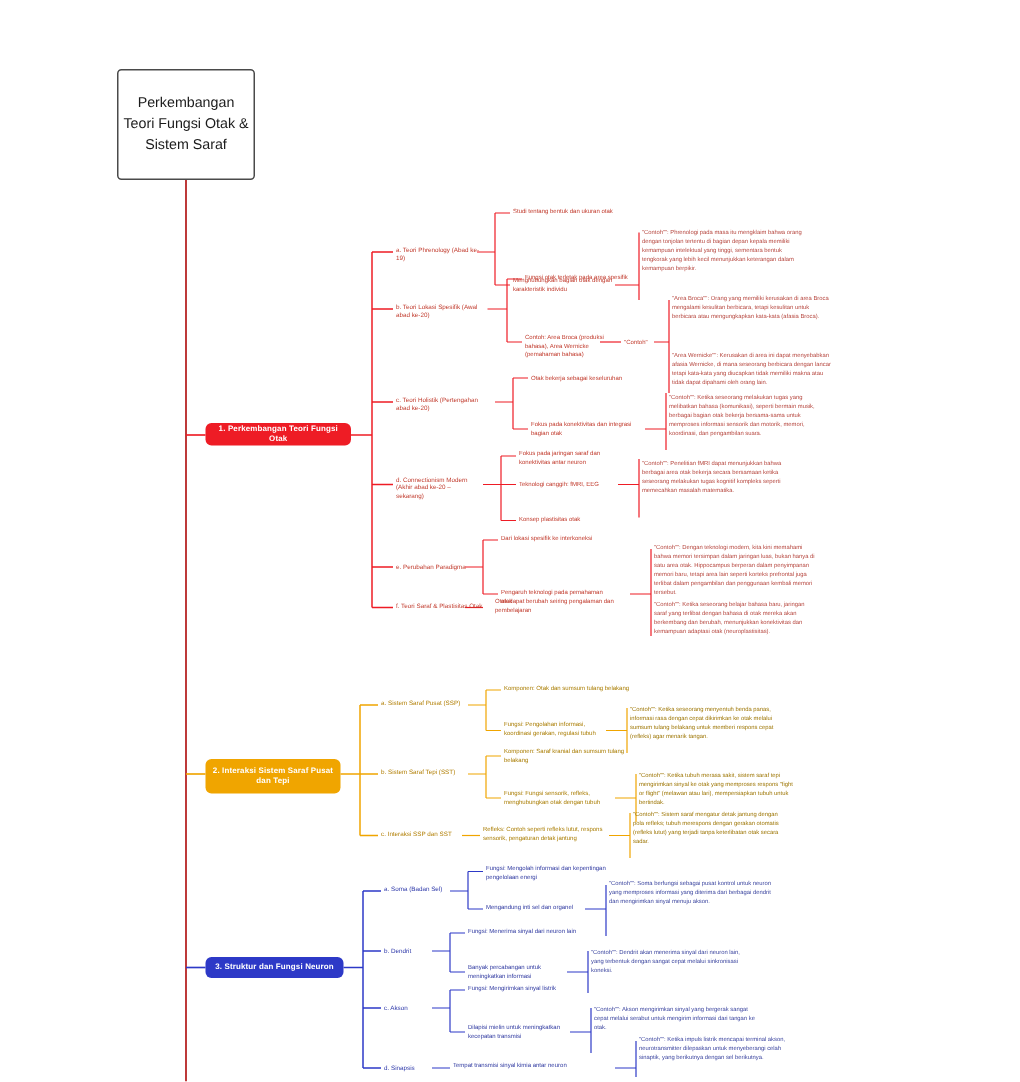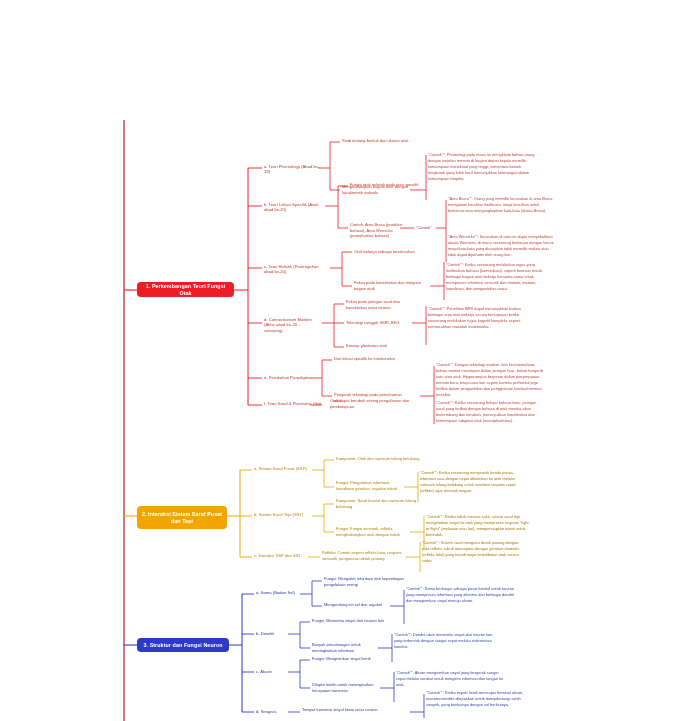--- a/index.html
+++ b/index.html
@@ -112,20 +112,21 @@
     <path d="M288 634 L300 634 M300 622 L300 648 M300 622 L310 622 M300 648 L310 648" stroke="#2d39c7" stroke-width=".8" fill="none"></path>
     <path d="M378 648 L392 648 M392 634 L392 662" stroke="#2d39c7" stroke-width=".8" fill="none"></path>
 
     <path d="M288 672 L300 672 M300 660 L300 688 M300 660 L310 660 M300 688 L310 688" stroke="#2d39c7" stroke-width=".8" fill="none"></path>
     <path d="M380 688 L394 688 M394 672 L394 702" stroke="#2d39c7" stroke-width=".8" fill="none"></path>
 
     <path d="M288 712 L300 712" stroke="#2d39c7" stroke-width=".8" fill="none"></path>
     <path d="M410 712 L424 712 M424 694 L424 718" stroke="#2d39c7" stroke-width=".8" fill="none"></path>
   </svg>
 
+  <div class="node root">Perkembangan Teori Fungsi Otak &amp; Sistem Saraf</div>
 
   <div class="node mainpill m1">1. Perkembangan Teori Fungsi Otak</div>
   <div class="node mainpill m2">2. Interaksi Sistem Saraf Pusat dan Tepi</div>
   <div class="node mainpill m3">3. Struktur dan Fungsi Neuron</div>
 
   <div class="node sub red" style="left:264px;top:164px;width:56px;">a. Teori Phrenology (Abad ke-19)</div>
   <div class="node detail red" style="left:342px;top:138px;width:78px;">Studi tentang bentuk dan ukuran otak</div>
   <div class="node detail red" style="left:342px;top:184px;width:72px;">Menghubungkan bagian otak dengan karakteristik individu</div>
   <div class="node ex red" style="left:428px;top:152px;width:110px;">"Contoh"": Phrenologi pada masa itu mengklaim bahwa orang dengan tonjolan tertentu di bagian depan kepala memiliki kemampuan intelektual yang tinggi, sementara bentuk tengkorak yang lebih kecil menunjukkan keterangan dalam kemampuan berpikir.</div>
 

